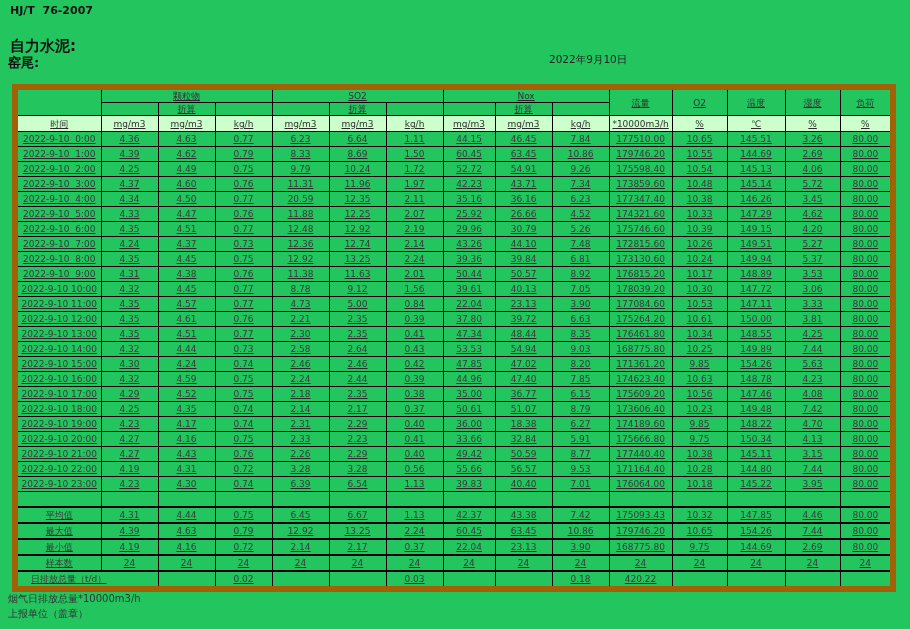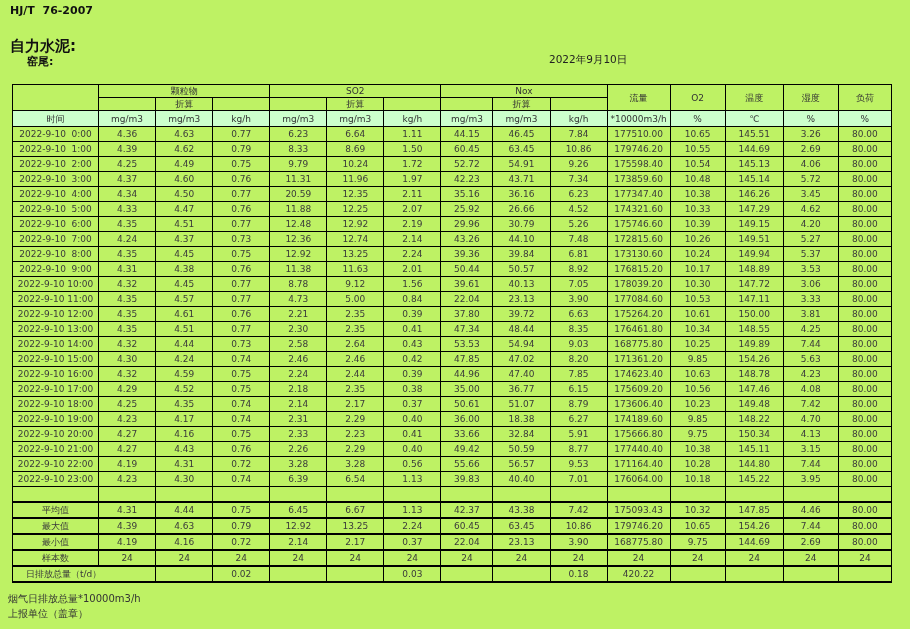--- a/index.html
+++ b/index.html
@@ -1,32 +1,32 @@
 <!DOCTYPE html>
 <html><head>
 <meta charset="utf-8">
 <style>
   html,body{margin:0;padding:0;background:#ffffff;width:910px;height:629px;overflow:hidden;
     font-family:"DejaVu Sans","Liberation Sans",sans-serif;color:#2b2b2b;}
-  .page{position:relative;width:910px;height:629px;background:#bef264;}
+  .page{position:relative;width:910px;height:629px;background:#22c55e;}
   .std{position:absolute;left:10px;top:4px;font-weight:bold;font-size:11px;color:#111;white-space:pre;}
   .title{position:absolute;left:0;top:20px;width:100%;text-align:center;font-weight:bold;font-size:14px;color:#111;}
   .company{position:absolute;left:10px;top:37px;font-weight:bold;font-size:15px;color:#111;}
-  .site{position:absolute;left:27px;top:54px;font-weight:bold;font-size:11px;color:#111;}
+  .site{position:absolute;left:8px;top:54px;font-weight:bold;font-size:13px;color:#111;}
   .date{position:absolute;left:549px;top:53px;font-size:10.5px;color:#222;}
   table.report{position:absolute;left:12px;top:84px;border-collapse:collapse;table-layout:fixed;width:880px;}
   table.report th,table.report td{border:1px solid #000;font-weight:normal;text-align:center;
     padding:0;font-size:9px;line-height:12px;height:13px;color:#3a3a3a;overflow:hidden;}
   tr.h1 th, tr.h1 td{height:12px;color:#333;}
   tr.h2 th, tr.h2 td{height:11px;color:#333;}
   tr.h3 th{background:#ccffcc;height:15px;color:#333;}
   tbody.data td{height:14px;white-space:pre;}
   tbody.sum td{border-top:2px solid #000;border-bottom:2px solid #000;height:14px;white-space:pre;}
   tbody.sum tr.total td.lbl{text-align:left;padding-left:13px;}
-  table.report{border:1px solid #a16207;}
+  table.report{border:6px solid #a16207;text-decoration:underline;}
   .foot1{position:absolute;left:8px;top:592px;font-size:10px;color:#333;}
   .foot2{position:absolute;left:8px;top:607px;font-size:10px;color:#333;}
   .foot3{position:absolute;left:168px;top:607px;font-size:10px;color:#333;margin-top:40px;}
 </style>
 </head>
 <body>
 
 <div class="page">
   <div class="std">HJ/T  76-2007</div>
   <div class="company">自力水泥:</div>

